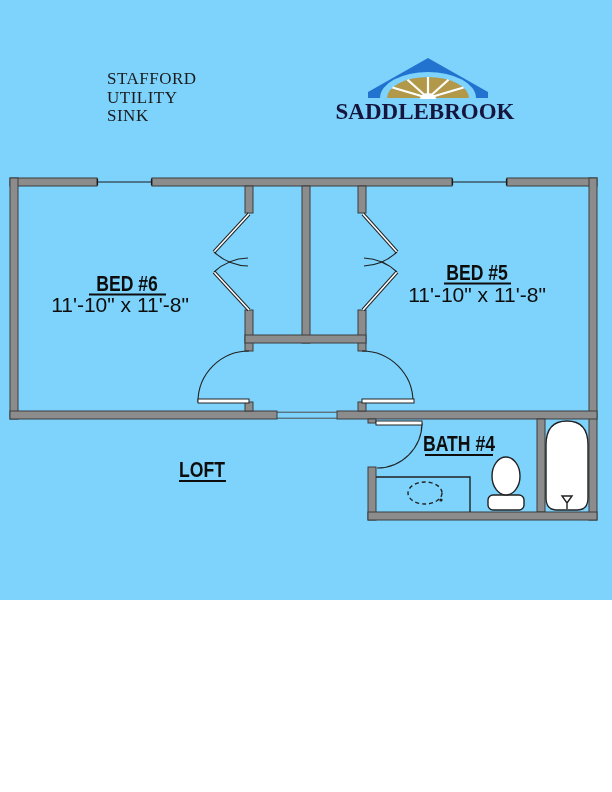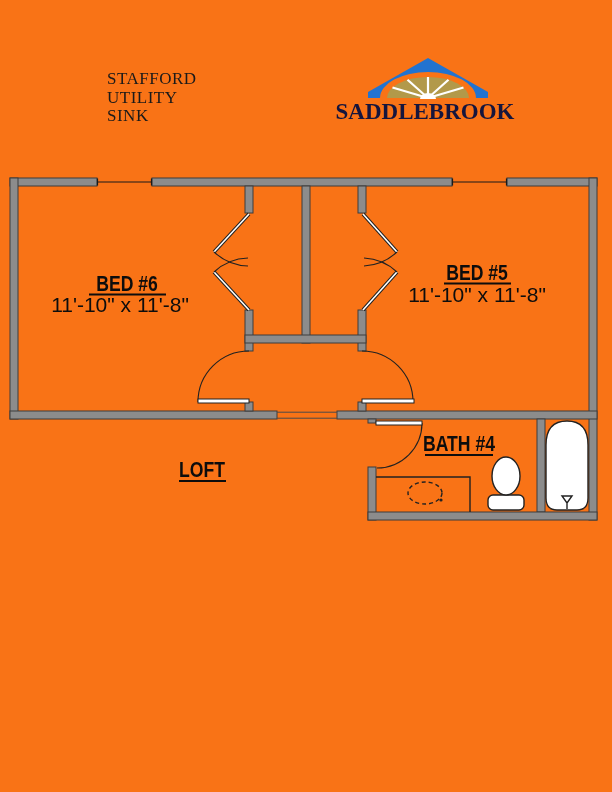--- a/index.html
+++ b/index.html
@@ -1,16 +1,16 @@
 <!DOCTYPE html>
 <html><head>
 <meta charset="utf-8">
 <style>
   html,body{margin:0;padding:0;background:#ffffff;}
-  .page{width:612px;height:792px;position:relative;background:#f97316;overflow:hidden;}
+  .page{width:612px;height:600px;position:relative;background:#7dd3fc;overflow:hidden;}
   svg{display:block;}
   .wall{fill:#8c8c8c;stroke:#3d3d3d;stroke-width:1;}
   .thin{fill:none;stroke:#222222;stroke-width:1.1;}
   .leaf{fill:#ffffff;stroke:#222222;stroke-width:1;}
   .panel-out{stroke:#222222;stroke-width:3.6;}
   .panel-in{stroke:#ffffff;stroke-width:1.6;}
   .fix{fill:#ffffff;stroke:#222222;stroke-width:1.4;}
   .fixline{fill:none;stroke:#222222;stroke-width:1.4;}
   .winline{stroke:#1a1a1a;stroke-width:1.2;}
   .opening{stroke:#4a4a4a;stroke-width:1;}

